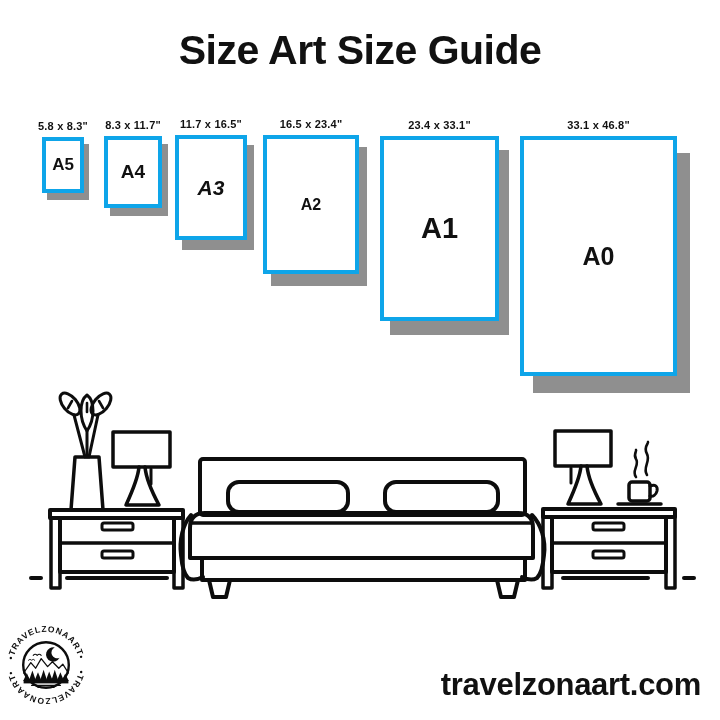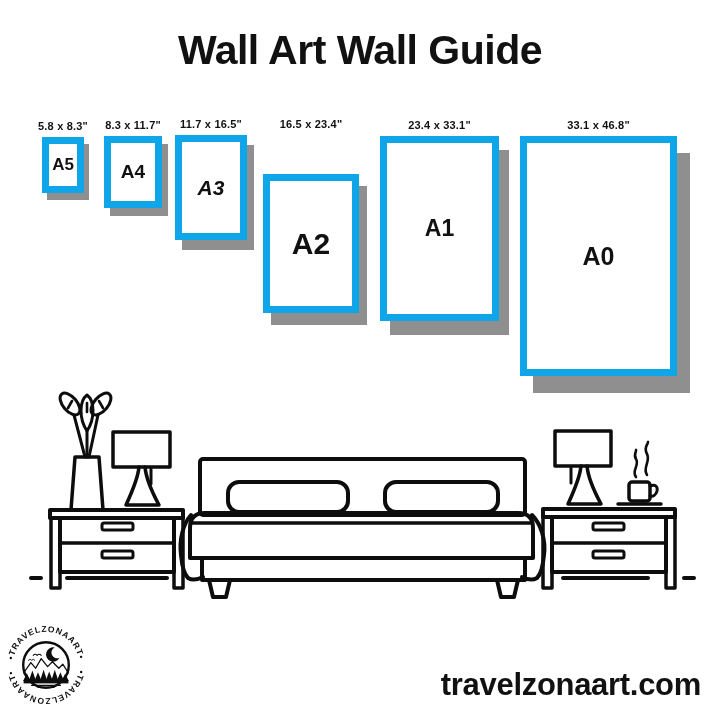--- a/index.html
+++ b/index.html
@@ -21,34 +21,34 @@
   }
   
   .size-item{position:absolute;}
   .dim-label{
     position:absolute;bottom:100%;left:50%;transform:translateX(-50%);
     margin-bottom:5px;font-size:11px;font-weight:700;white-space:nowrap;
     letter-spacing:0.2px;color:#111;
   }
   .paper{
     width:100%;height:100%;box-sizing:border-box;background:#fff;
-    border:7px solid #0ea5e9;display:flex;align-items:center;justify-content:center;
+    border:4px solid #0ea5e9;display:flex;align-items:center;justify-content:center;
     font-weight:700;color:#111;
   }
   .i-a5{left:42px;top:137px;width:42px;height:56px;}
   .i-a4{left:104px;top:136px;width:58px;height:72px;}
   .i-a3{left:175px;top:135px;width:72px;height:105px;}
   .i-a2{left:263px;top:135px;width:96px;height:139px;}
   .i-a1{left:380px;top:136px;width:119px;height:185px;}
   .i-a0{left:520px;top:136px;width:157px;height:240px;}
   .i-a5 .paper{box-shadow:5px 7px 0 var(--shadow);font-size:17px;}
   .i-a4 .paper{box-shadow:6px 8px 0 var(--shadow);font-size:19px;align-items:center;}
   .i-a3 .paper{box-shadow:7px 10px 0 var(--shadow);font-size:21px;font-style:italic;}
-  .i-a2 .paper{box-shadow:8px 12px 0 var(--shadow);font-size:30px;margin-top:39px;}
-  .i-a1 .paper{box-shadow:10px 14px 0 var(--shadow);font-size:23px;}
+  .i-a2 .paper{box-shadow:8px 12px 0 var(--shadow);font-size:16px;}
+  .i-a1 .paper{box-shadow:10px 14px 0 var(--shadow);font-size:29px;}
   .i-a0 .paper{box-shadow:13px 17px 0 var(--shadow);font-size:25px;text-align:center;}
   
   .bedroom{position:absolute;left:0;top:385px;width:720px;height:230px;}
   .bedroom path,.bedroom rect,.bedroom line,.bedroom ellipse,.bedroom polygon{
     stroke:var(--ink);fill:none;stroke-linecap:round;stroke-linejoin:round;
   }
   .w4{stroke-width:4;}
   .w35{stroke-width:3.5;}
   .w3{stroke-width:3;}
   .w26{stroke-width:2.6;}
@@ -62,21 +62,21 @@
   .logo .fi{fill:var(--ink);stroke:none;}
   
   .website{
     position:absolute;top:667px;left:401px;width:300px;text-align:right;
     font-size:31px;font-weight:700;letter-spacing:-0.3px;color:#111;
   }
 </style>
 </head>
 <body>
 
-<h1 class="page-title">Wall Art Wall Guide</h1>
+<h1 class="page-title">Size Art Size Guide</h1>
 
 <div>
 
   <div class="size-item i-a5">
     <div class="dim-label">5.8 x 8.3"</div>
     <div class="paper">
       <span>A5</span>
     </div>
   </div>
 

